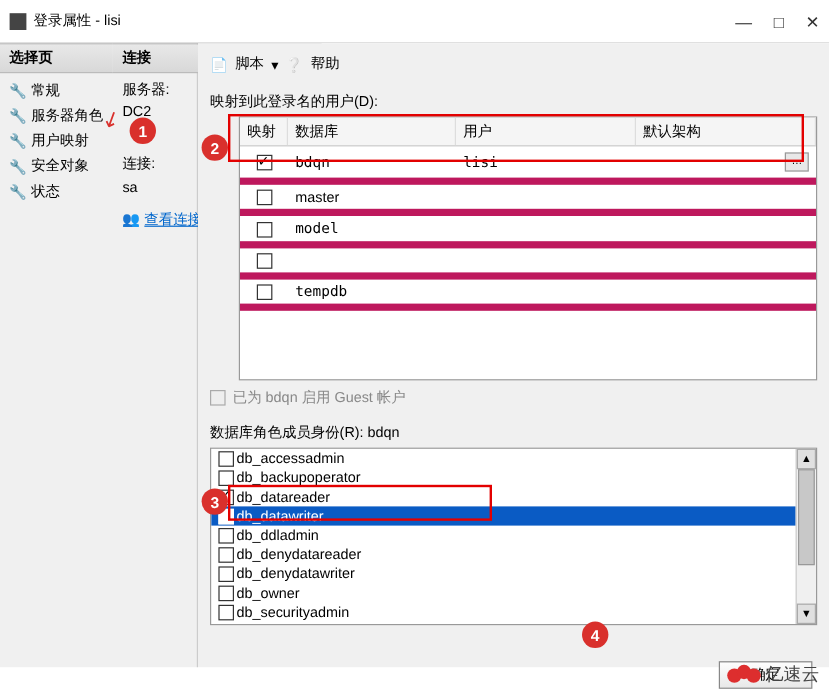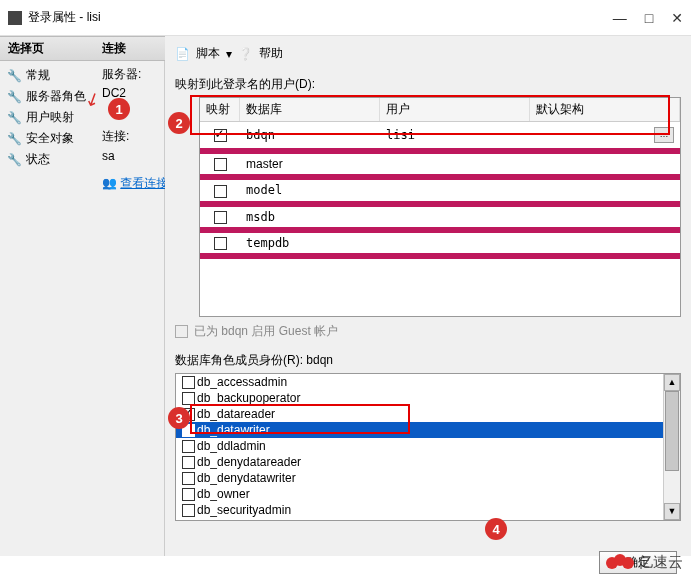--- a/index.html
+++ b/index.html
@@ -157,21 +157,20 @@
           <div></div>
       </div>
       <div class="user-table-row">
         <div class="user-checkbox"><span class="checkbox-box"></span></div>
         <div style="font-family:monospace">model</div>
         <div></div>
           <div></div>
       </div>
       <div class="user-table-row">
         <div class="user-checkbox"><span class="checkbox-box"></span></div>
-        <div style="font-family:monospace">msdb</div>
         <div></div>
           <div></div>
       </div>
       <div class="user-table-row">
         <div class="user-checkbox"><span class="checkbox-box"></span></div>
         <div style="font-family:monospace">tempdb</div>
         <div></div>
           <div></div>
       </div>
     </div>

